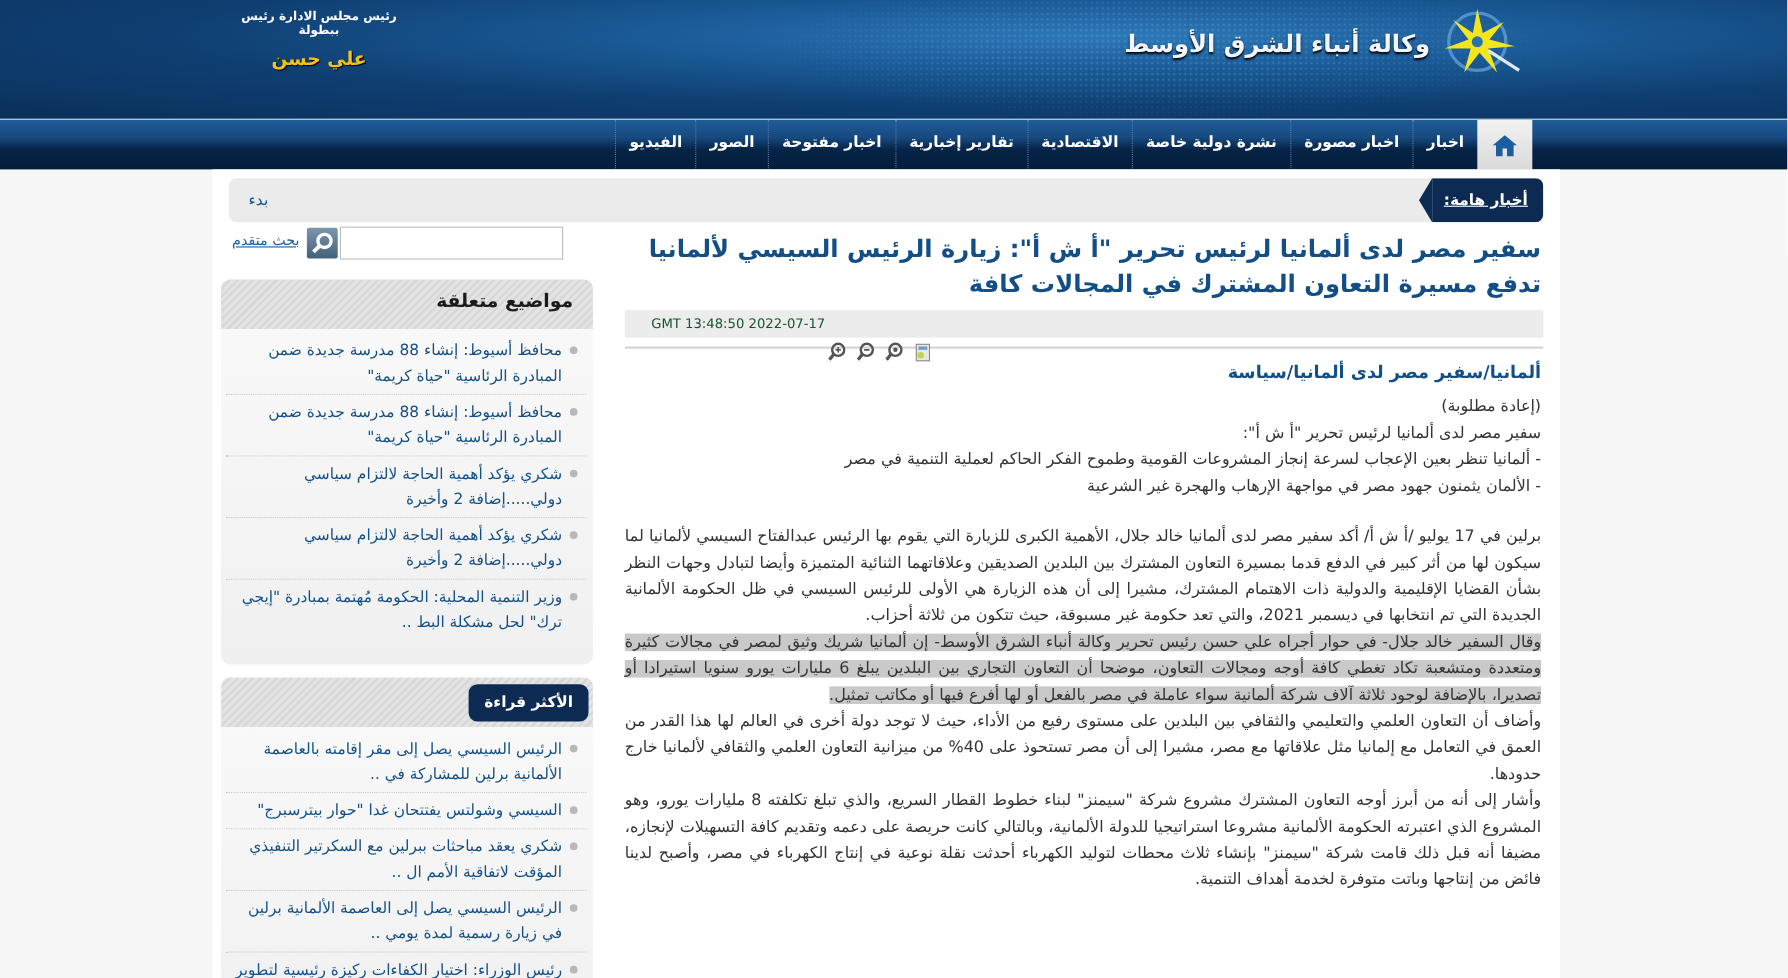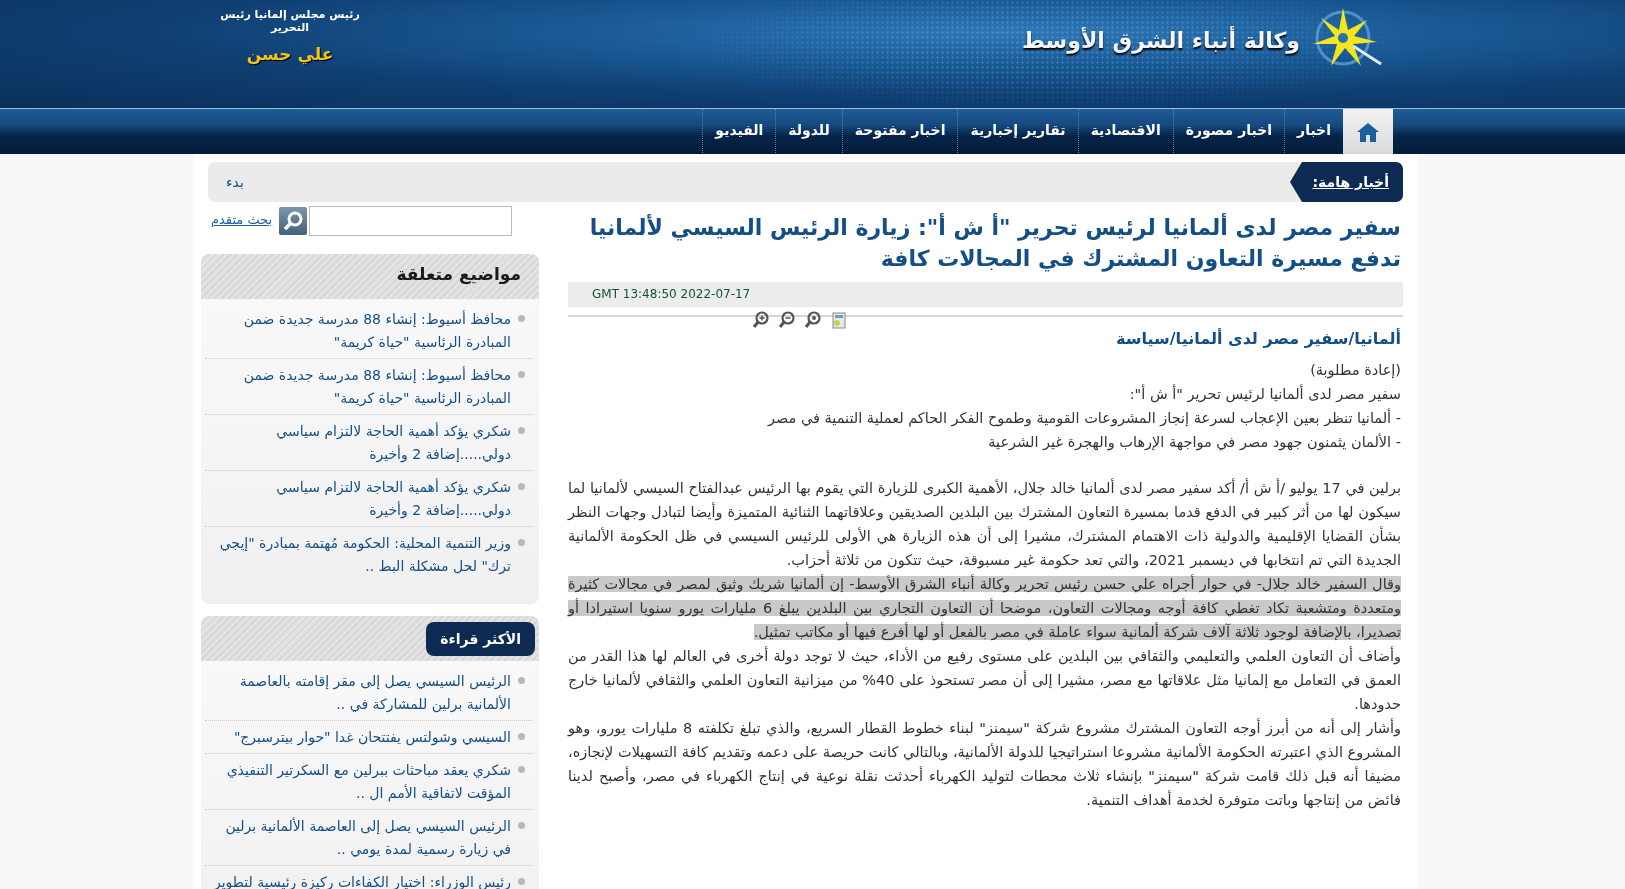--- a/index.html
+++ b/index.html
@@ -74,45 +74,46 @@
   .box li:before { content: ""; position: absolute; right: 8px; top: 12px; width: 7px; height: 7px; border-radius: 50%; background: #b8b8b8; }
   #box-related { top: 48px; height: 350px; }
   #box-popular { top: 410px; height: 330px; }
 </style>
 </head>
 <body>
 
 <div id="header">
   <div class="map-dots"></div>
   <div id="editor-block">
-    <div id="editor-role">رئيس مجلس إلمانيا رئيس التحرير</div>
+    <div id="editor-role">رئيس مجلس الادارة رئيس ببطولة</div>
     <div id="editor-name">علي حسن</div>
   </div>
   <div id="logo-text">وكالة أنباء الشرق الأوسط</div>
   <svg id="logo-star" viewBox="0 0 80 64">
     <circle cx="38" cy="32" r="26" fill="none" stroke="#6aa8dc" stroke-width="3" opacity=".7"></circle>
     <polygon points="38,2 43,24 62,14 49,30 72,36 48,38 56,60 40,42 26,60 32,38 8,38 30,30 16,12 34,24" fill="#f4e61c"></polygon>
     <circle cx="38" cy="32" r="5" fill="#2a70b0"></circle>
     <line x1="48" y1="40" x2="76" y2="58" stroke="#dfe9f3" stroke-width="3"></line>
   </svg>
 </div>
 
 <div id="nav">
   <div id="nav-inner">
     <div class="nav-home">
       <svg width="24" height="22" viewBox="0 0 24 22">
         <polygon points="12,2 23,11 20,11 20,21 14,21 14,14 10,14 10,21 4,21 4,11 1,11" fill="#1b5ea0"></polygon>
       </svg>
     </div>
     <div class="nav-item">اخبار</div>
     <div class="nav-item">اخبار مصورة</div>
+    <div class="nav-item">نشرة دولية خاصة</div>
     <div class="nav-item">الاقتصادية</div>
     <div class="nav-item">تقارير إخبارية</div>
     <div class="nav-item">اخبار مفتوحة</div>
-    <div class="nav-item">للدولة</div>
+    <div class="nav-item">الصور</div>
     <div class="nav-item">الفيديو</div>
   </div>
 </div>
 
 <div id="page">
 
   <div id="ticker">
     <div id="ticker-label">أخبار هامة:</div>
     <div id="ticker-start">بدء</div>
   </div>

